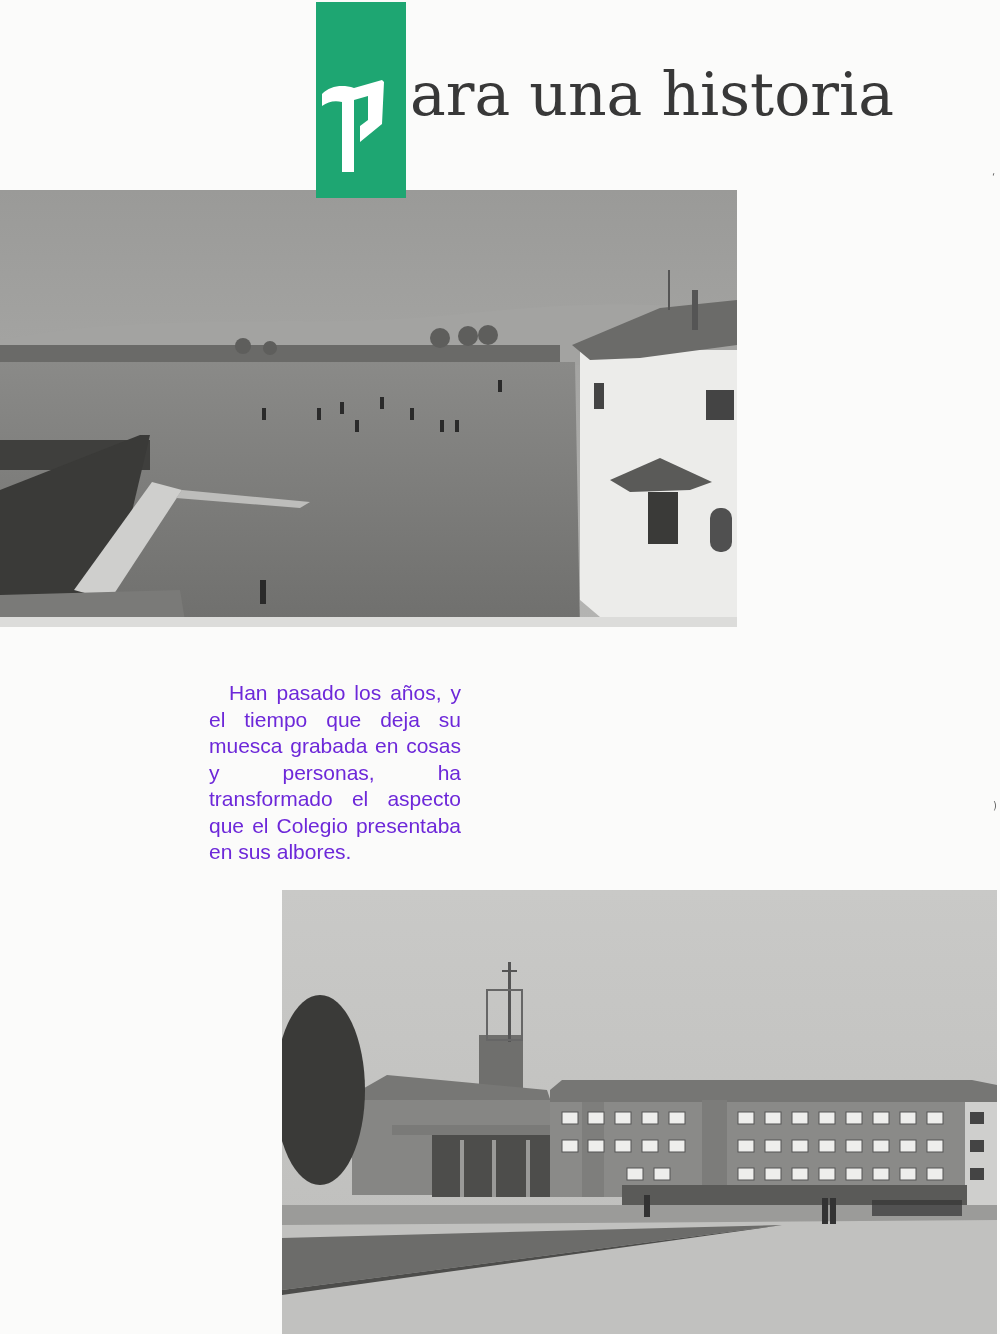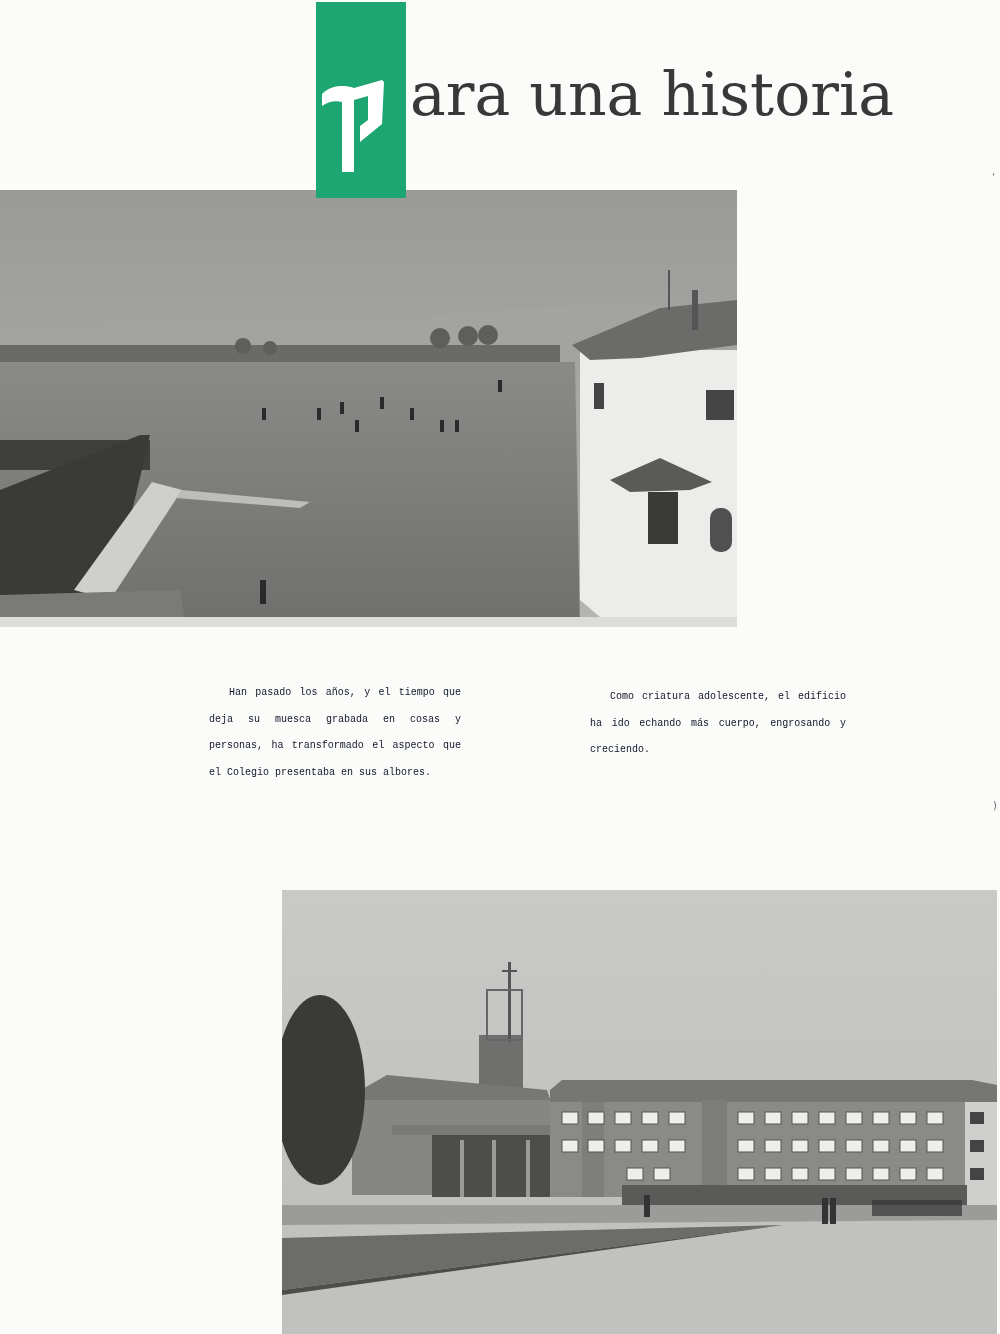--- a/index.html
+++ b/index.html
@@ -22,22 +22,22 @@
     }
     .photo {
       position: absolute; overflow: hidden;
       background: #8e8e8c;
     }
     .photo svg { display: block; }
     #photo-top { left: 0; top: 190px; width: 737px; height: 437px; }
     #photo-bottom { left: 282px; top: 890px; width: 715px; height: 444px; }
 
     .text-col {
-      position: absolute; font-family: Liberation Mono, monospace;
-      font-size: 10px; line-height: 26.5px; color: #0f172a;
+      position: absolute; font-family: Liberation Sans, sans-serif;
+      font-size: 21px; line-height: 26.5px; color: #6d28d9;
       text-align: justify; font-weight: 300;
     }
     .text-col p { margin: 0 0 8px 0; text-indent: 20px; text-align-last: auto; }
     #col-left { left: 209px; top: 680px; width: 252px; }
     #col-right { left: 590px; top: 684px; width: 256px; }
     .mark { position: absolute; color: #666; font-size: 10px; }
   </style>
 </head>
 <body>
 
@@ -108,21 +108,20 @@
     <rect x="710" y="318" width="22" height="44" rx="10" fill="#505050"></rect>
     <rect x="0" y="427" width="737" height="10" fill="#dcdcda"></rect>
   </svg>
 </div>
 
 <div class="text-col" id="col-left">
   <p>Han pasado los años, y el tiempo que deja su muesca grabada en cosas y personas, ha transformado el aspecto que el Colegio presentaba en sus albores.</p>
 </div>
 
 <div class="text-col" id="col-right">
-  <p>Como criatura adolescente, el edificio ha ido echando más cuerpo, engrosando y creciendo.</p>
 </div>
 
 <div class="photo" id="photo-bottom">
   <svg width="715" height="444" viewBox="0 0 715 444">
     <defs>
       <linearGradient id="skyB" x1="0" y1="0" x2="0" y2="1">
         <stop offset="0" stop-color="#c9c9c7"></stop>
         <stop offset="1" stop-color="#bdbdbb"></stop>
       </linearGradient>
     </defs>

